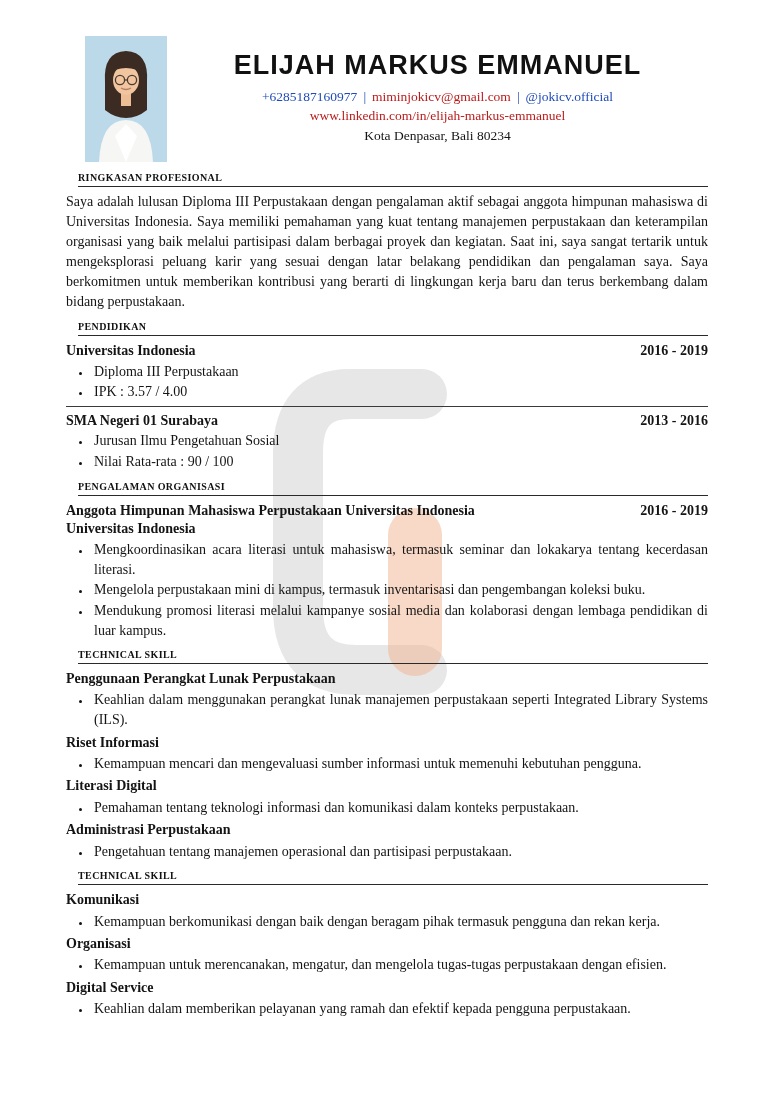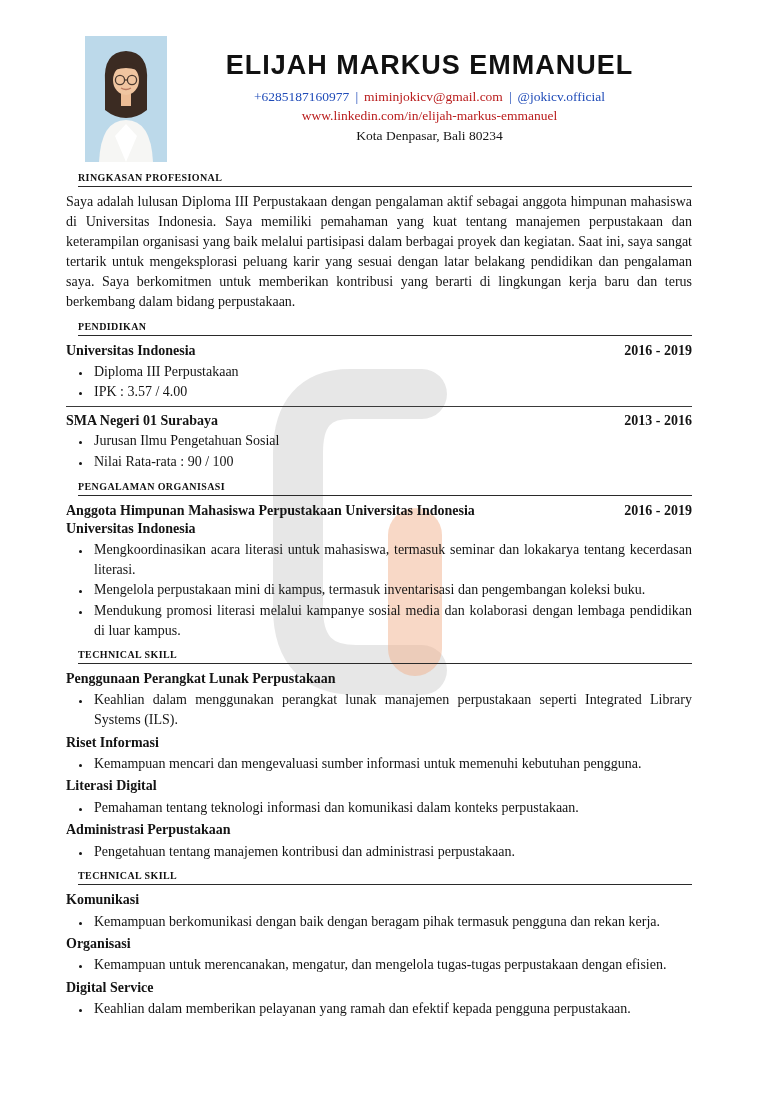--- a/index.html
+++ b/index.html
@@ -6,21 +6,21 @@
   html, body { margin: 0; padding: 0; background: #ffffff; }
   .page {
     position: relative;
     width: 768px;
     height: 1106px;
     margin: 0 auto;
     background: #ffffff;
     overflow: hidden;
     font-family: "Liberation Serif", serif;
     color: #141414;
-    padding: 36px 76px 24px 66px;
+    padding: 36px 60px 24px 66px;
   }
   .content { position: relative; z-index: 1; }
 
   
   .watermark {
     position: absolute;
     left: 272px;
     top: 358px;
     z-index: 0;
     pointer-events: none;
@@ -195,21 +195,21 @@
       </div>
       <div class="skill-group">
         <div class="skill-name">Literasi Digital</div>
         <ul class="bullets">
           <li>Pemahaman tentang teknologi informasi dan komunikasi dalam konteks perpustakaan.</li>
         </ul>
       </div>
       <div class="skill-group">
         <div class="skill-name">Administrasi Perpustakaan</div>
         <ul class="bullets">
-          <li>Pengetahuan tentang manajemen kontribusi dan administrasi perpustakaan.</li>
+          <li>Pengetahuan tentang manajemen operasional dan partisipasi perpustakaan.</li>
         </ul>
       </div>
     </section>
 
     <section class="section">
       <h2 class="section-title">TECHNICAL SKILL</h2>
 
       <div class="skill-group">
         <div class="skill-name">Komunikasi</div>
         <ul class="bullets">

